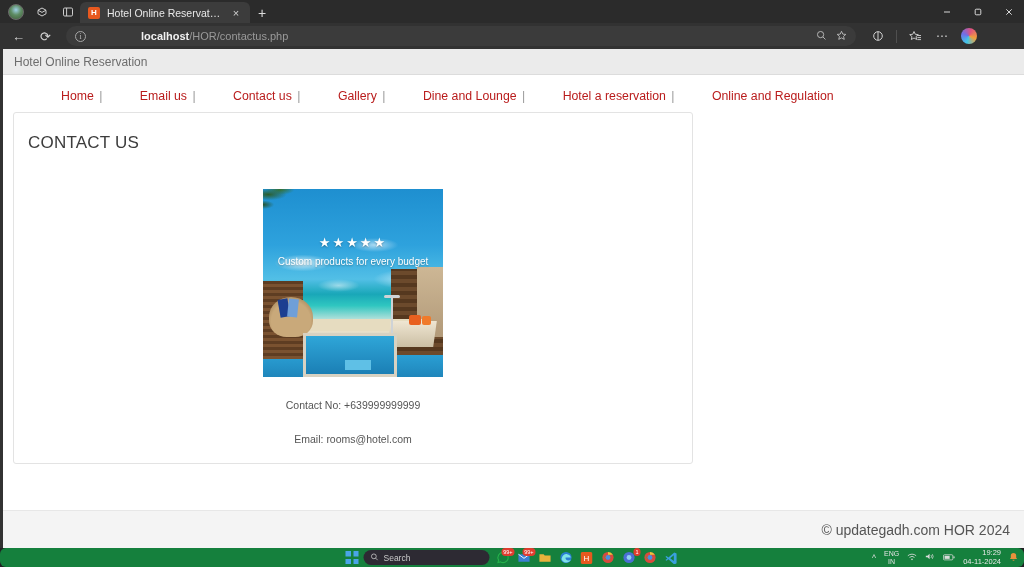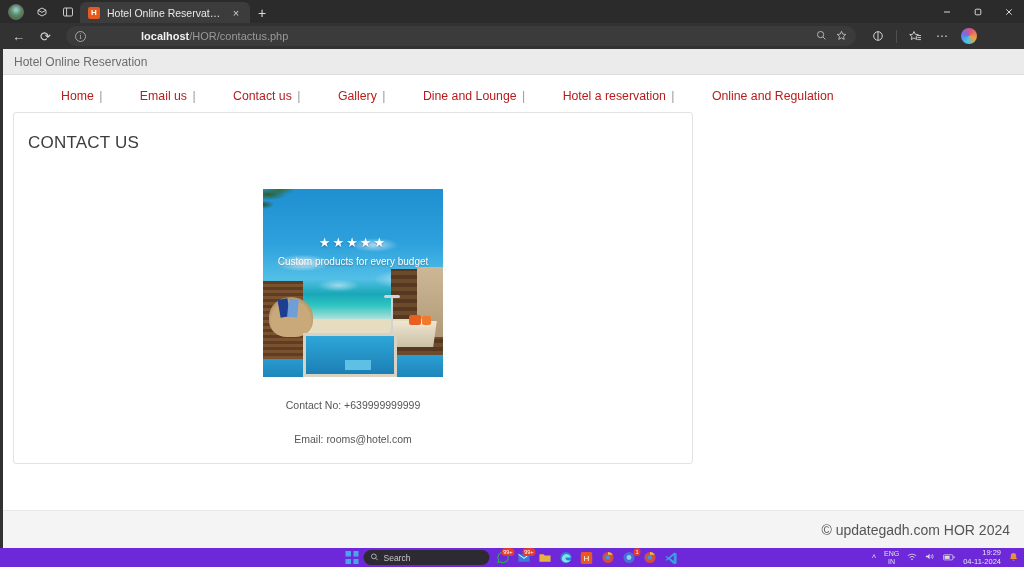--- a/index.html
+++ b/index.html
@@ -123,21 +123,21 @@
   .contact-line { text-align: center; font-size: 10.5px; color: #555; margin-top: 22px; }
   .contact-line.second { }
 
   .page-footer { position: absolute; left: 0; right: 0; bottom: 0; height: 38px; background: #f4f4f4;
                  border-top: 1px solid #e7e7e7; display: flex; align-items: center;
                  justify-content: flex-end; padding-right: 14px; }
   .page-footer span { font-size: 14px; color: #555; }
 
   
   .taskbar { position: absolute; left: 0; bottom: 0; width: 1024px; height: 19px;
-             background: #6d28d9; display: flex; align-items: center; }
+             background: #15803d; display: flex; align-items: center; border-radius: 6px; }
   .tb-center { position: absolute; left: 50%; transform: translateX(-50%); display: flex;
                align-items: center; gap: 5px; }
   .start { width: 13px; height: 13px;
            background:
              linear-gradient(#4aa5e8,#4aa5e8) 0 0/5.5px 5.5px no-repeat,
              linear-gradient(#4aa5e8,#4aa5e8) 7.5px 0/5.5px 5.5px no-repeat,
              linear-gradient(#4aa5e8,#4aa5e8) 0 7.5px/5.5px 5.5px no-repeat,
              linear-gradient(#4aa5e8,#4aa5e8) 7.5px 7.5px/5.5px 5.5px no-repeat; }
   .search-pill { width: 126px; height: 15px; background: #2d2a33; border-radius: 8px;
                  display: flex; align-items: center; gap: 5px; padding: 0 7px; }

